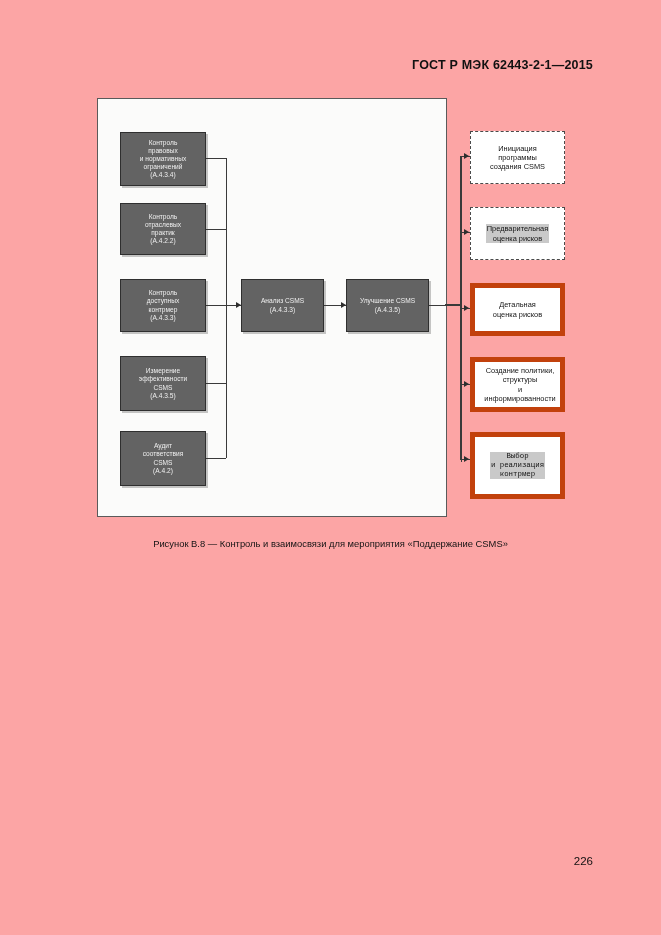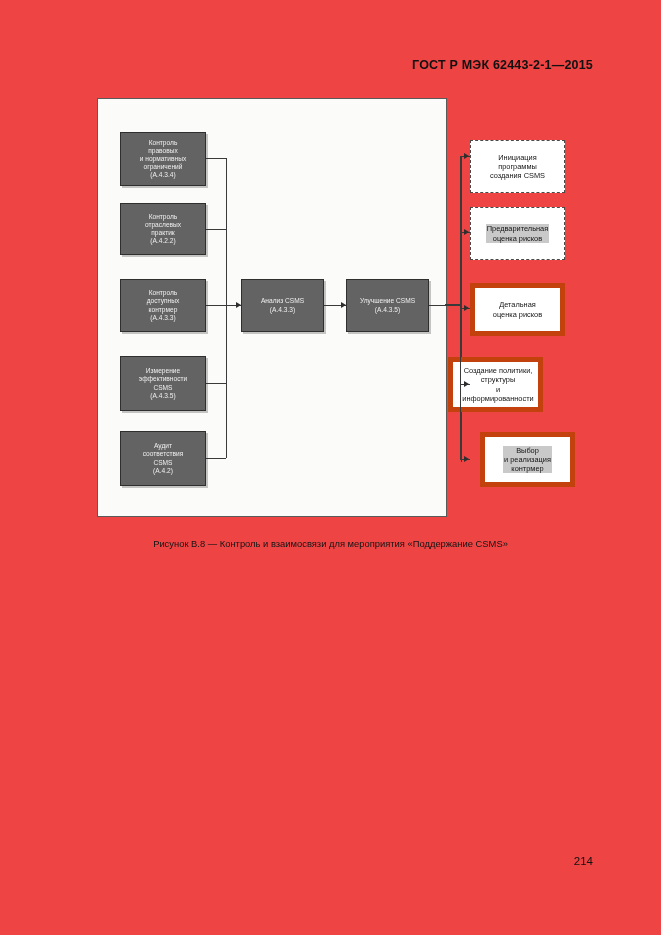--- a/index.html
+++ b/index.html
@@ -12,21 +12,21 @@
     height: 935px;
     position: relative;
     font-family: "Liberation Sans", sans-serif;
     color: #1a1a1a;
     overflow: hidden;
   }
 
   .page {
     position: absolute;
     inset: 0;
-    background: #ef4444;
+    background: #fca5a5;
   }
 
   
   .doc-header {
     position: absolute;
     top: 58px;
     right: 68px;
     font-size: 12.5px;
     font-weight: bold;
     letter-spacing: 0.2px;
@@ -186,36 +186,36 @@
 
     <div class="line h-line" style="left:226px; top:206px; width:22px;"></div>
     <div class="arrow-right" style="left:243px; top:203px;"></div>
 
     <div class="line h-line" style="left:331px; top:206px; width:32px;"></div>
 
     <div class="line v-line" style="left:363px; top:57px; height:306px;"></div>
 
   </div>
 
-  <div class="node white dashed" style="left:470px; top:140px; width:95px; height:53px;text-align:center;">Инициация
+  <div class="node white dashed" style="left:470px; top:131px; width:95px; height:53px;text-align:center;">Инициация
 программы
 создания CSMS</div>
 
   <div class="node white dashed" style="left:470px; top:207px; width:95px; height:53px;"><span class="hl">Предварительная
 оценка рисков</span></div>
 
   <div class="node white" style="left:470px; top:283px; width:95px; height:53px;">Детальная
 оценка рисков</div>
 
-  <div class="node white" style="left:448px; top:357px; width:95px; height:55px;padding-left:8px;">Создание политики,
+  <div class="node white" style="left:470px; top:357px; width:95px; height:55px;padding-left:8px;">Создание политики,
 структуры
 и
 информированности</div>
 
-  <div class="node white" style="left:480px; top:432px; width:95px; height:55px;"><span class="hl">Выбор
+  <div class="node white" style="left:470px; top:432px; width:95px; height:67px;font-family:Liberation Mono, monospace;"><span class="hl">Выбор
 и реализация
 контрмер</span></div>
 
   <div class="line h-line" style="left:460px; top:156px; width:10px;"></div>
   <div class="arrow-right" style="left:464px; top:153px;"></div>
 
   <div class="line h-line" style="left:460px; top:232px; width:10px;"></div>
   <div class="arrow-right" style="left:464px; top:229px;"></div>
 
   <div class="line h-line" style="left:460px; top:308px; width:10px;"></div>
@@ -225,15 +225,15 @@
   <div class="arrow-right" style="left:464px; top:381px;"></div>
 
   <div class="line h-line" style="left:460px; top:459px; width:10px;"></div>
   <div class="arrow-right" style="left:464px; top:456px;"></div>
 
   <div class="line v-line" style="left:460px; top:156px; height:303px;"></div>
   <div class="line h-line" style="left:445px; top:304px; width:15px;"></div>
 
   <div class="figure-caption">Рисунок В.8 — Контроль и взаимосвязи для мероприятия «Поддержание CSMS»</div>
 
-  <div class="page-number">214</div>
+  <div class="page-number">226</div>
 
 </div>
 
 </body></html>

